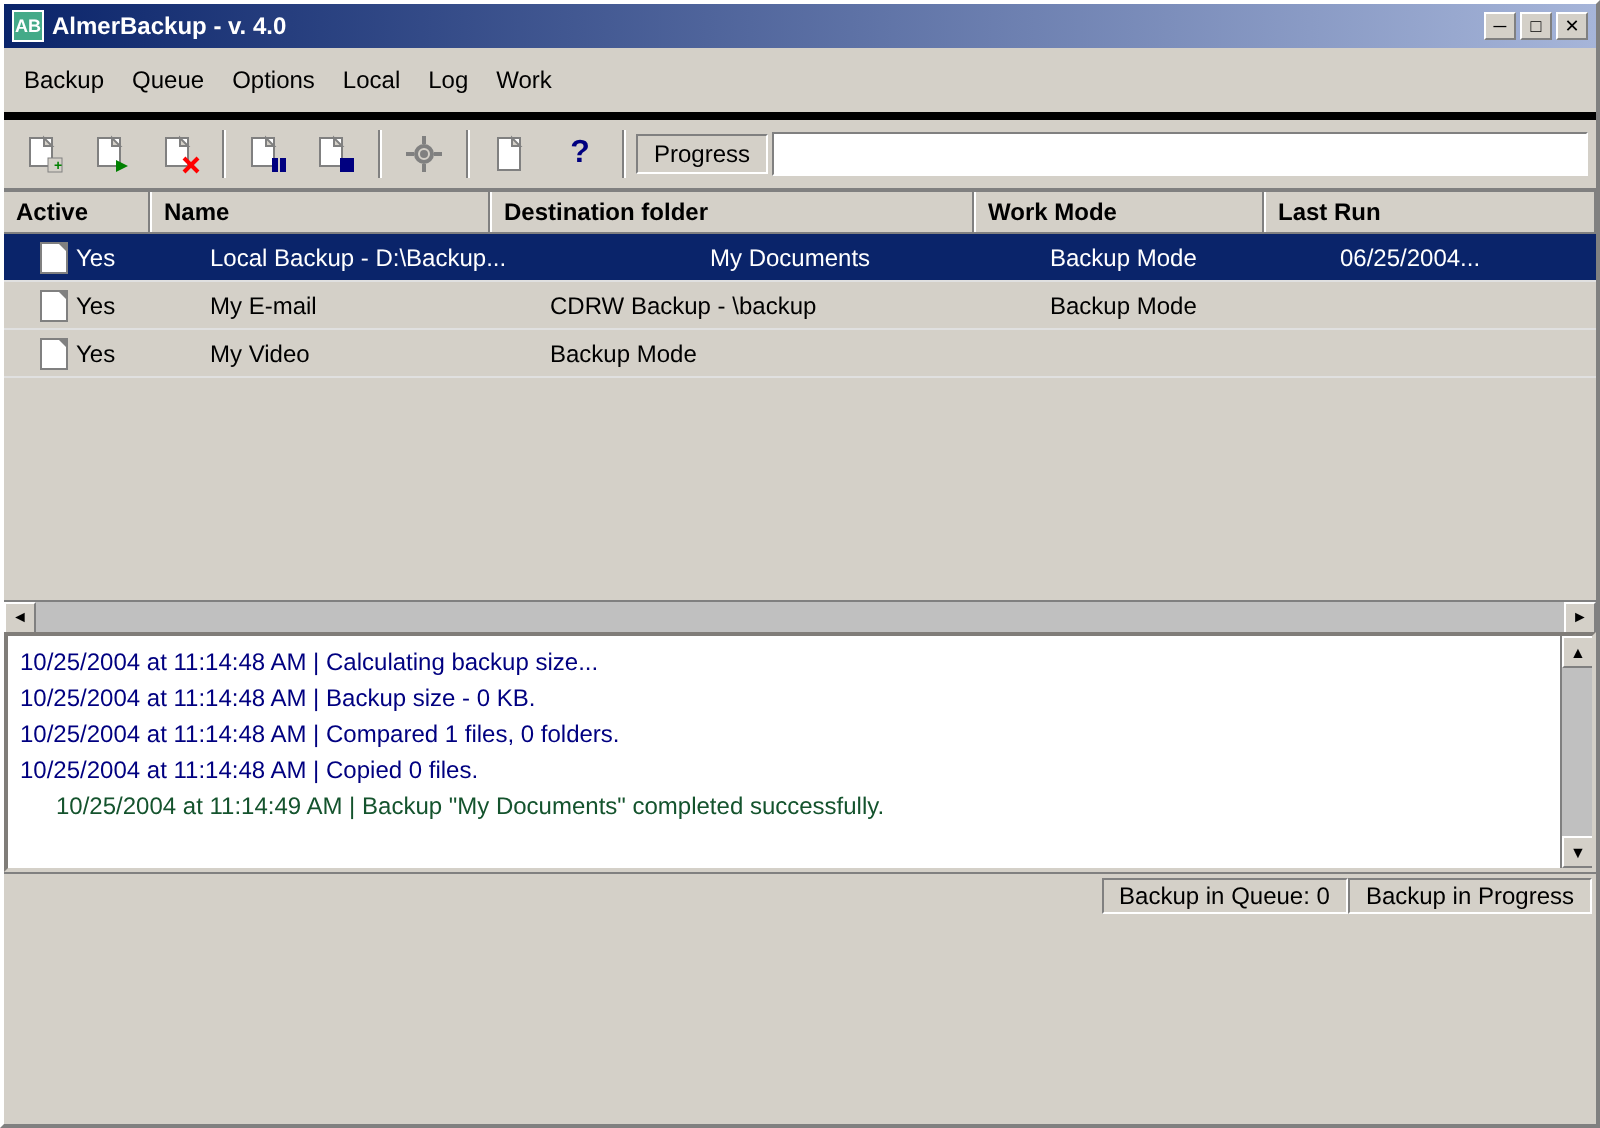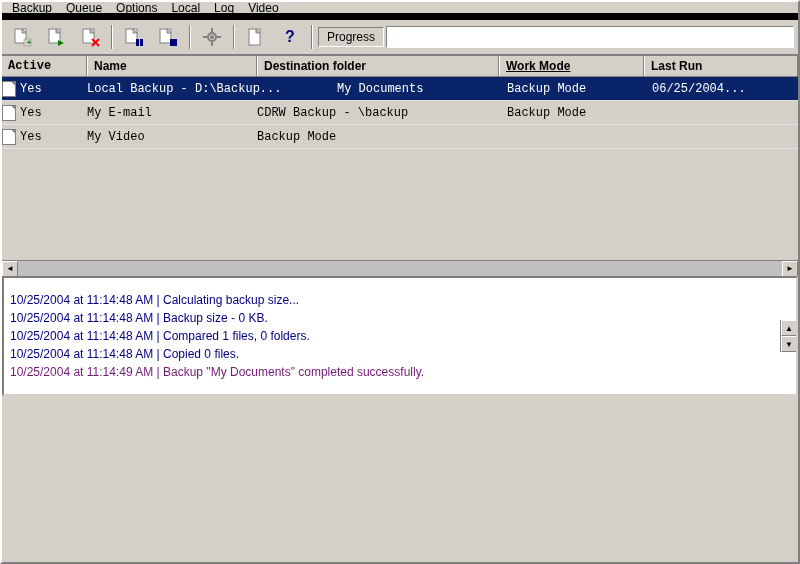--- a/index.html
+++ b/index.html
@@ -61,22 +61,22 @@
     }
     .title-btn.close { background: #d4d0c8; }
 
     
     .menu-bar {
       background: #d4d0c8;
       display: flex;
       align-items: center;
       padding: 2px 4px;
       gap: 2px;
-      height: 18px;
-      border-bottom: 7px solid #000000;
+      height: 36px;
+      border-bottom: 4px solid #000000;
     }
     .menu-item {
       padding: 2px 6px;
       cursor: pointer;
       font-size: 12px;
     }
 
     
     .toolbar {
       background: #d4d0c8;
@@ -130,41 +130,40 @@
     .th {
       padding: 3px 6px;
       border-right: 1px solid #808080;
       border-left: 1px solid #fff;
       font-weight: bold;
       font-size: 12px;
       cursor: pointer;
       user-select: none;
     }
     .th:first-child { border-left: none; }
-    .col-active { width: 85px; font-family: Liberation Mono, monospace; }
+    .col-active { width: 73px; }
     .col-name { width: 170px; }
     .col-dest { width: 242px; }
-    .col-mode { width: 145px; text-decoration: underline; }
+    .col-mode { width: 145px; }
     .col-lastrun { flex: 1; }
     .table-row {
       display: flex;
       align-items: center;
       height: 24px;
       border-bottom: 1px solid #e0e0e0;
     }
     .table-row.selected {
       background: #0a246a;
       color: white;
     }
     .td {
-      padding: 2px 0;
+      padding: 2px 18px;
       font-size: 12px;
       white-space: nowrap;
       overflow: hidden;
-      font-family: Liberation Mono, monospace;
     }
     .td-active { width: 85px; display: flex; align-items: center; gap: 4px; }
     .td-name { width: 170px; }
     .td-dest { width: 250px; }
     .td-mode { width: 145px; }
     .td-lastrun { flex: 1; }
 
     .doc-icon {
       width: 14px;
       height: 16px;
@@ -215,34 +214,33 @@
       background: #c0c0c0;
     }
 
     
     .log-area {
       background: white;
       border: 2px inset #d4d0c8;
       height: 120px;
       overflow: hidden;
       display: flex;
-      align-items: center;
     }
     .log-content {
       flex: 1;
       padding: 4px 6px;
       overflow: hidden;
     }
     .log-line {
       font-size: 12px;
       line-height: 1.5;
       white-space: nowrap;
     }
     .log-line.normal { color: #000080; }
-    .log-line.success { color: #701a75; }
+    .log-line.success { color: #14532d; margin-left: 18px; }
     .log-scrollbar {
       width: 16px;
       background: #d4d0c8;
       display: flex;
       flex-direction: column;
       border-left: 1px solid #808080;
     }
     .vscroll-up-btn, .vscroll-down-btn {
       width: 16px;
       height: 16px;
@@ -306,28 +304,41 @@
       flex: 1;
       overflow: hidden;
       min-height: 120px;
     }
   </style>
 </head>
 <body>
 
 <div class="main-window">
 
+  <div class="title-bar">
+    <div class="title-bar-left">
+      <div class="title-bar-icon">
+        <span style="font-size:9px;font-weight:bold;color:#fff;">AB</span>
+      </div>
+      <span>AlmerBackup - v. 4.0</span>
+    </div>
+    <div class="title-bar-buttons">
+      <button class="title-btn">─</button>
+      <button class="title-btn">□</button>
+      <button class="title-btn close">✕</button>
+    </div>
+  </div>
 
   <div class="menu-bar">
     <span class="menu-item">Backup</span>
     <span class="menu-item">Queue</span>
     <span class="menu-item">Options</span>
     <span class="menu-item">Local</span>
     <span class="menu-item">Log</span>
-    <span class="menu-item">Video</span>
+    <span class="menu-item">Work</span>
   </div>
 
   <div class="toolbar">
 
     <button class="toolbar-btn" title="New Backup">
       <svg width="22" height="22" viewBox="0 0 22 22">
         <rect x="4" y="3" width="11" height="14" fill="white" stroke="#808080" stroke-width="1"></rect>
         <polygon points="11,3 15,7 11,7" fill="#d4d0c8" stroke="#808080" stroke-width="1"></polygon>
         <rect x="13" y="13" width="7" height="7" fill="#d4d0c8" stroke="#808080" stroke-width="0.5"></rect>
         <text x="16" y="19" font-size="7" fill="green" font-weight="bold">+</text>
@@ -446,14 +457,19 @@
       <div class="log-line normal">10/25/2004 at 11:14:48 AM | Copied 0 files.</div>
       <div class="log-line success">10/25/2004 at 11:14:49 AM | Backup "My Documents" completed successfully.</div>
     </div>
     <div class="log-scrollbar">
       <div class="vscroll-up-btn">▲</div>
       <div class="vscroll-track"></div>
       <div class="vscroll-down-btn">▼</div>
     </div>
   </div>
 
+  <div class="status-bar">
+    <div class="status-empty"></div>
+    <div class="status-panel">Backup in Queue: 0</div>
+    <div class="status-panel">Backup in Progress</div>
+  </div>
 
 </div>
 
 </body></html>

